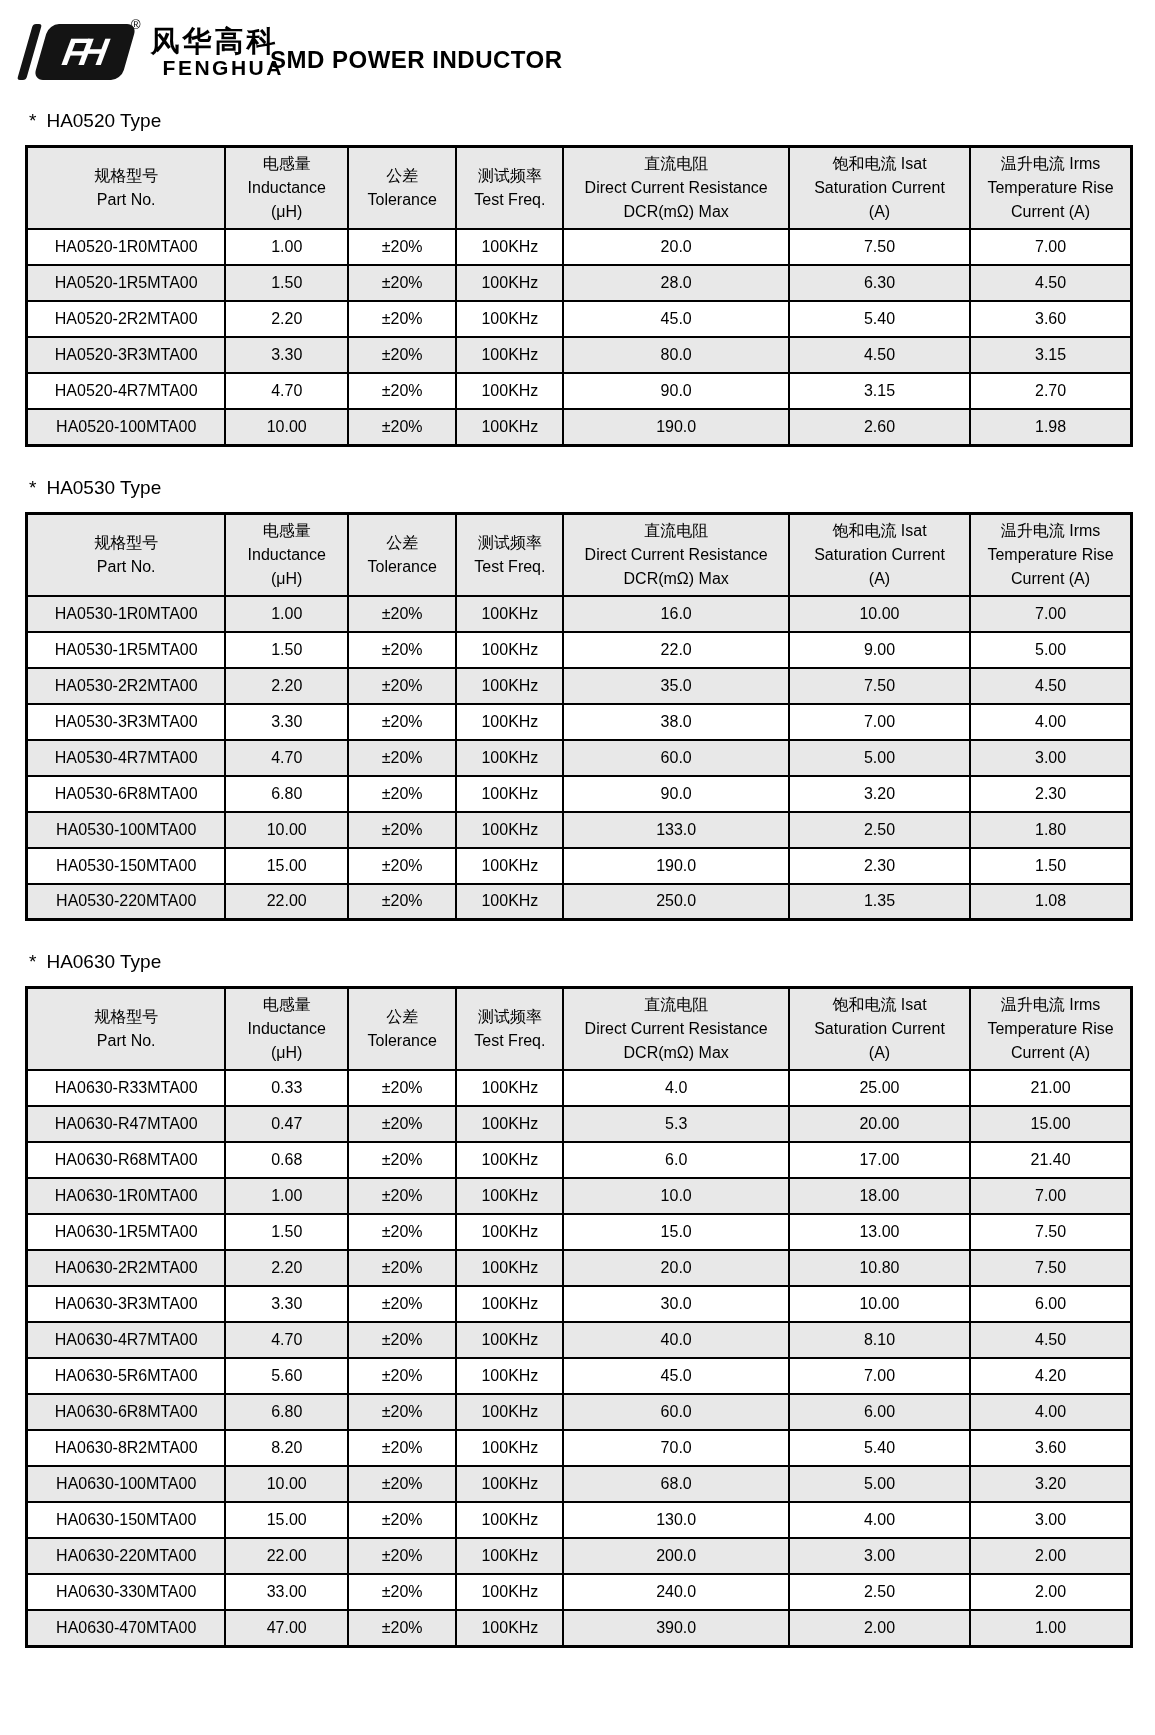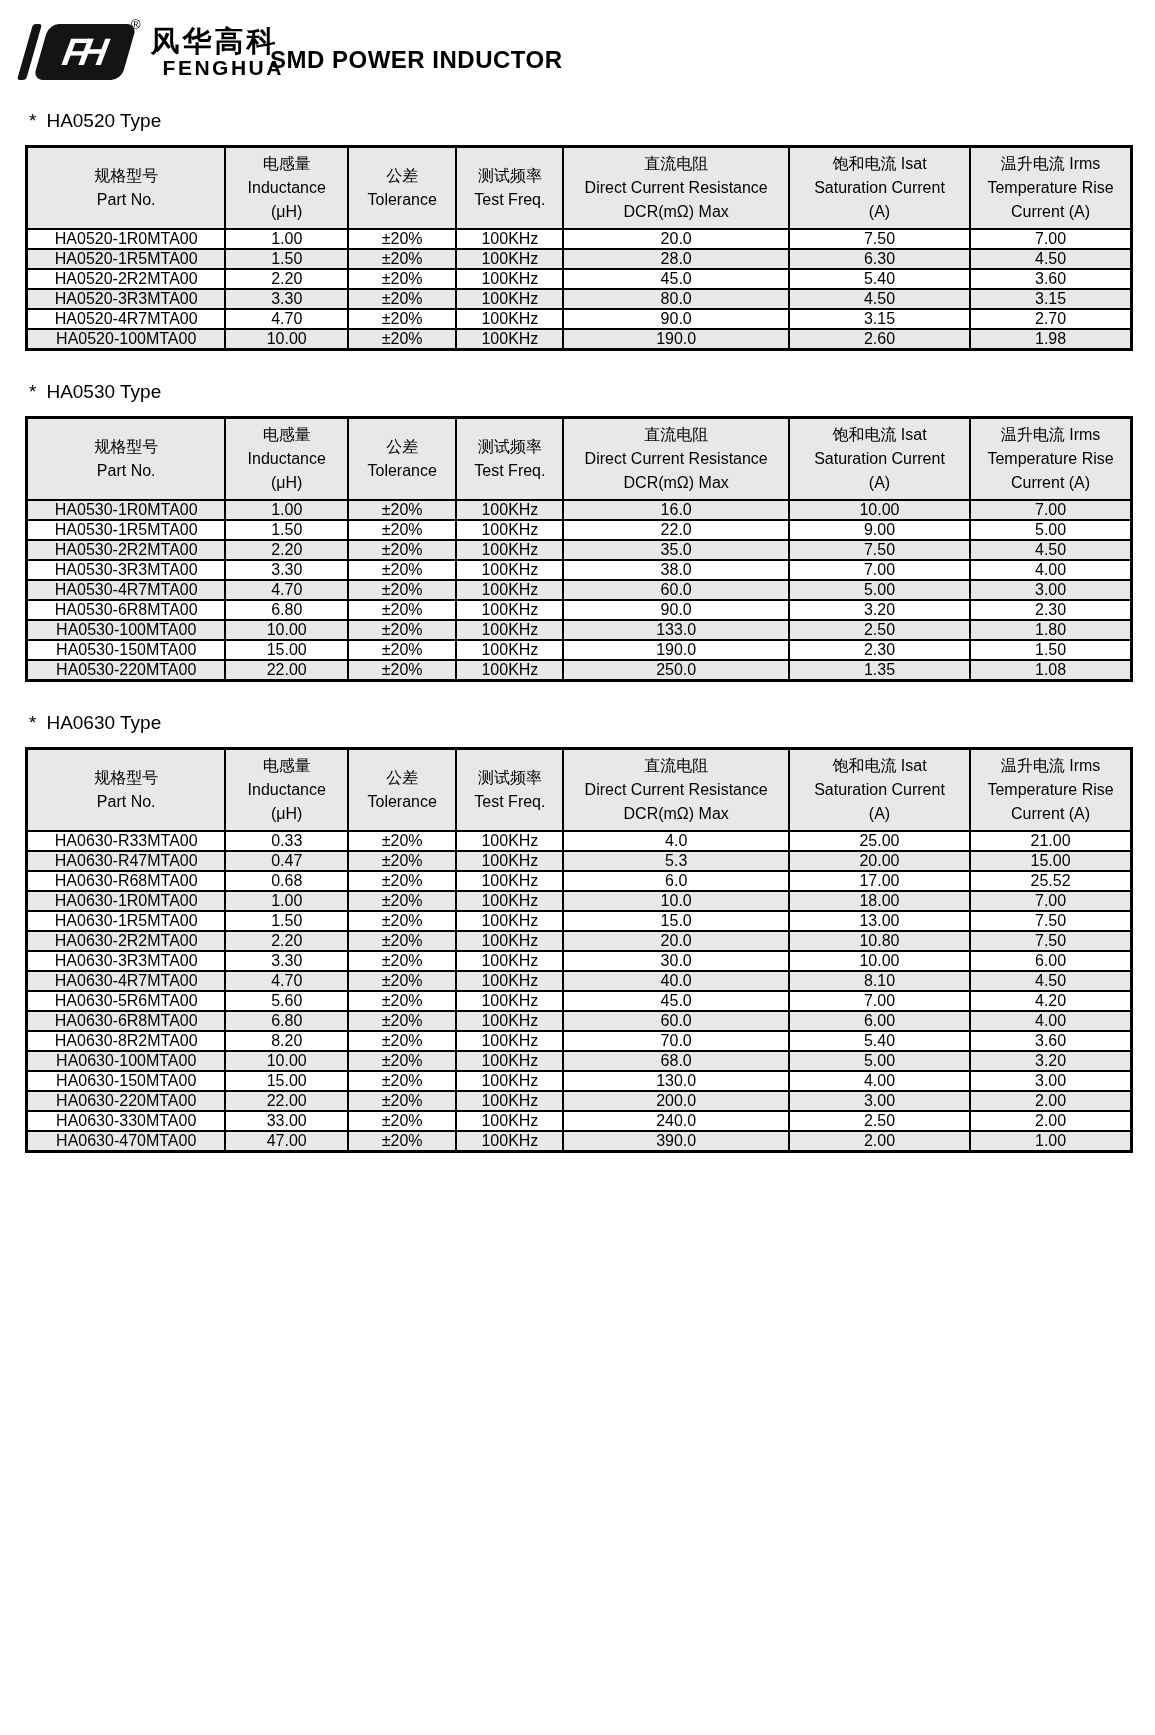--- a/index.html
+++ b/index.html
@@ -33,21 +33,21 @@
   .sec-title .bullet{display:inline-block;margin-right:10px;font-size:19px;}
   .sec:first-of-type .sec-title{margin-top:34px;}
 
   table.spec{border-collapse:collapse;width:1108px;table-layout:fixed;border:3px solid #000;}
   table.spec th,table.spec td{
     border:2px solid #000;text-align:center;vertical-align:middle;
     font-size:16px;color:#000;padding:0 2px;box-sizing:border-box;
   }
   table.spec thead th{background:var(--hdr-bg,#e8e8e8);font-weight:normal;height:78px;padding:4px 2px;}
   table.spec thead .hl{display:block;line-height:24px;}
-  table.spec tbody tr{height:20px;}
+  table.spec tbody tr{height:36px;}
   table.spec tbody tr.alt td{background:var(--alt-bg,#e8e8e8);}
 </style>
 </head>
 <body>
 
 <div class="page">
 
   <div class="hdr">
     <div class="logo">
       <div class="mark">
@@ -382,21 +382,21 @@
             <td>20.00</td>
             <td>15.00</td>
           </tr>
           <tr>
             <td>HA0630-R68MTA00</td>
             <td>0.68</td>
             <td>±20%</td>
             <td>100KHz</td>
             <td>6.0</td>
             <td>17.00</td>
-            <td>25.52</td>
+            <td>21.40</td>
           </tr>
           <tr class="alt">
             <td>HA0630-1R0MTA00</td>
             <td>1.00</td>
             <td>±20%</td>
             <td>100KHz</td>
             <td>10.0</td>
             <td>18.00</td>
             <td>7.00</td>
           </tr>

